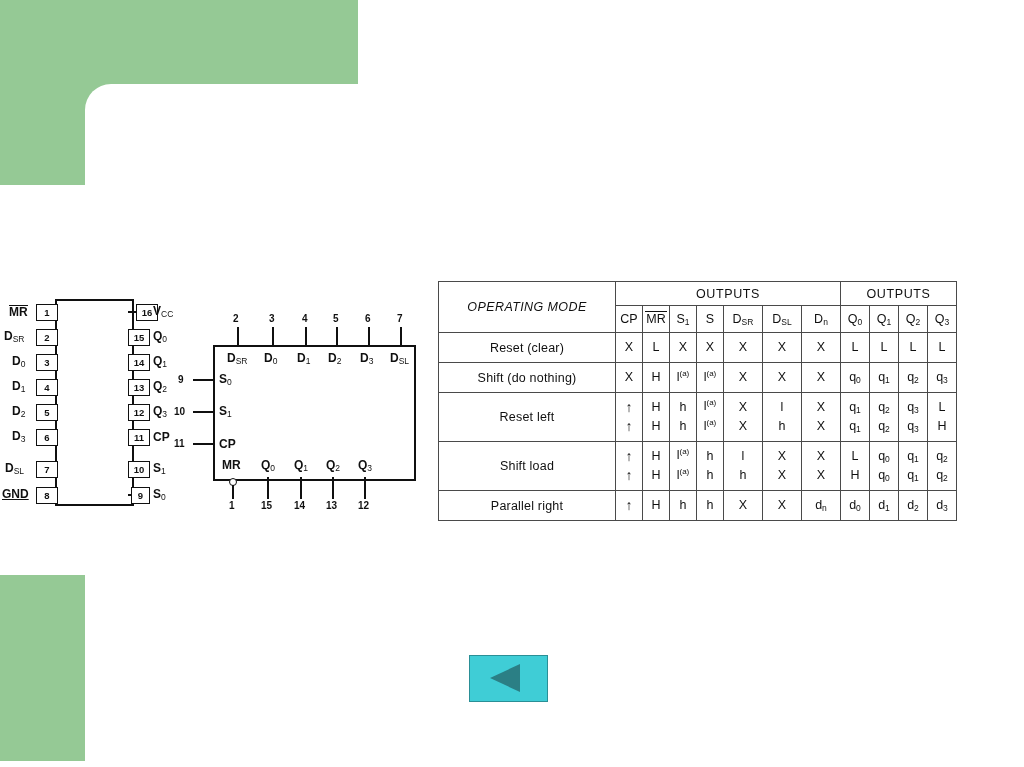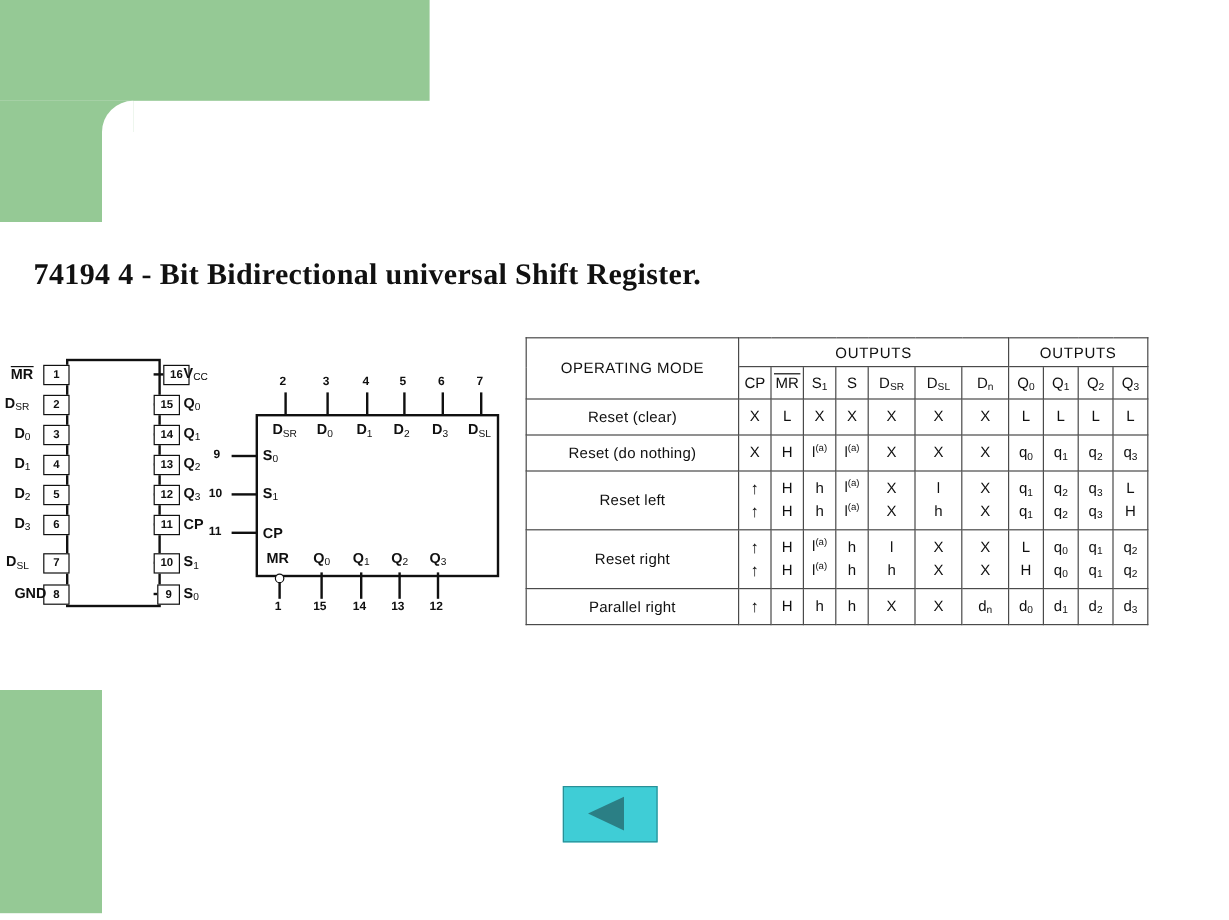--- a/index.html
+++ b/index.html
@@ -152,20 +152,21 @@
   .col-head {
     font-weight: bold;
     font-size: 12.5px;
     height: 26px;
   }
   .mode-head {
     font-weight: bold;
     font-size: 12.5px;
     letter-spacing: 0.4px;
     width: 176px;
+    font-style: italic;
   }
   .mode-cell {
     text-align: left;
     padding-left: 16px;
     font-size: 13px;
     letter-spacing: 0.2px;
   }
   .r-single td { height: 29px; }
   .r-double td { height: 48px; }
   .c-narrow { width: 26px; }
@@ -201,21 +202,20 @@
 </head>
 <body>
 
 <div id="slide">
 
   <div class="deco-bar-top"></div>
   <div class="deco-bar-left"></div>
   <div class="deco-corner"></div>
   <div class="deco-block-bottom"></div>
 
-  <div class="title">74194 4 - Bit Bidirectional universal Shift Register.</div>
 
   <div>
     <div class="dip-body"></div>
 
     <div class="pin-lead" style="left:38px;  top:311px; width:19px;"></div>
     <div class="pin-box" style="left:36px;  top:304px;">1</div>
     <div class="lbl" style="left:9px;  top:305px;"><span class="ovl">MR</span></div>
 
     <div class="pin-lead" style="left:38px;  top:336px; width:19px;"></div>
     <div class="pin-box" style="left:36px;  top:329px;">2</div>
@@ -236,21 +236,21 @@
     <div class="pin-lead" style="left:38px;  top:436px; width:19px;"></div>
     <div class="pin-box" style="left:36px;  top:429px;">6</div>
     <div class="lbl" style="left:12px; top:430px;">D<sub>3</sub></div>
 
     <div class="pin-lead" style="left:38px;  top:468px; width:19px;"></div>
     <div class="pin-box" style="left:36px;  top:461px;">7</div>
     <div class="lbl" style="left:5px;  top:462px;">D<sub>SL</sub></div>
 
     <div class="pin-lead" style="left:38px;  top:494px; width:19px;"></div>
     <div class="pin-box" style="left:36px;  top:487px;">8</div>
-    <div class="lbl" style="left:12px;  top:488px;">GND</div>
+    <div class="lbl" style="left:2px;  top:488px;text-decoration:underline;">GND</div>
 
     <div class="pin-lead" style="left:128px; top:311px; width:19px;"></div>
     <div class="pin-box" style="left:120px; top:304px;margin-left:16px;">16</div>
     <div class="lbl" style="left:153px; top:305px;">V<sub>CC</sub></div>
 
     <div class="pin-lead" style="left:128px; top:336px; width:19px;"></div>
     <div class="pin-box" style="left:128px; top:329px;">15</div>
     <div class="lbl" style="left:153px; top:330px;">Q<sub>0</sub></div>
 
     <div class="pin-lead" style="left:128px; top:361px; width:19px;"></div>
@@ -391,21 +391,21 @@
             <span class="stack">L</span>
           </td>
           <td class="c-out">
             <span class="stack">L</span>
           </td>
           <td class="c-out outer">
             <span class="stack">L</span>
           </td>
         </tr>
         <tr class="r-single">
-          <td class="mode-cell outer">Reset (do nothing)</td>
+          <td class="mode-cell outer">Shift (do nothing)</td>
           <td class="c-narrow">
             <span class="stack">X</span>
           </td>
           <td class="c-narrow">
             <span class="stack">H</span>
           </td>
           <td class="c-narrow">
             <span class="stack">l<span class="sup">(a)</span></span>
           </td>
           <td class="c-narrow">
@@ -474,21 +474,21 @@
           <td class="c-out">
             <span class="stack">q<sub class="s">3</sub></span>
             <span class="stack">q<sub class="s">3</sub></span>
           </td>
           <td class="c-out outer">
             <span class="stack">L</span>
             <span class="stack">H</span>
           </td>
         </tr>
         <tr class="r-double">
-          <td class="mode-cell outer">Reset right</td>
+          <td class="mode-cell outer">Shift load</td>
           <td class="c-narrow">
             <span class="stack arrow">↑</span>
             <span class="stack arrow">↑</span>
           </td>
           <td class="c-narrow">
             <span class="stack">H</span>
             <span class="stack">H</span>
           </td>
           <td class="c-narrow">
             <span class="stack">l<span class="sup">(a)</span></span>

